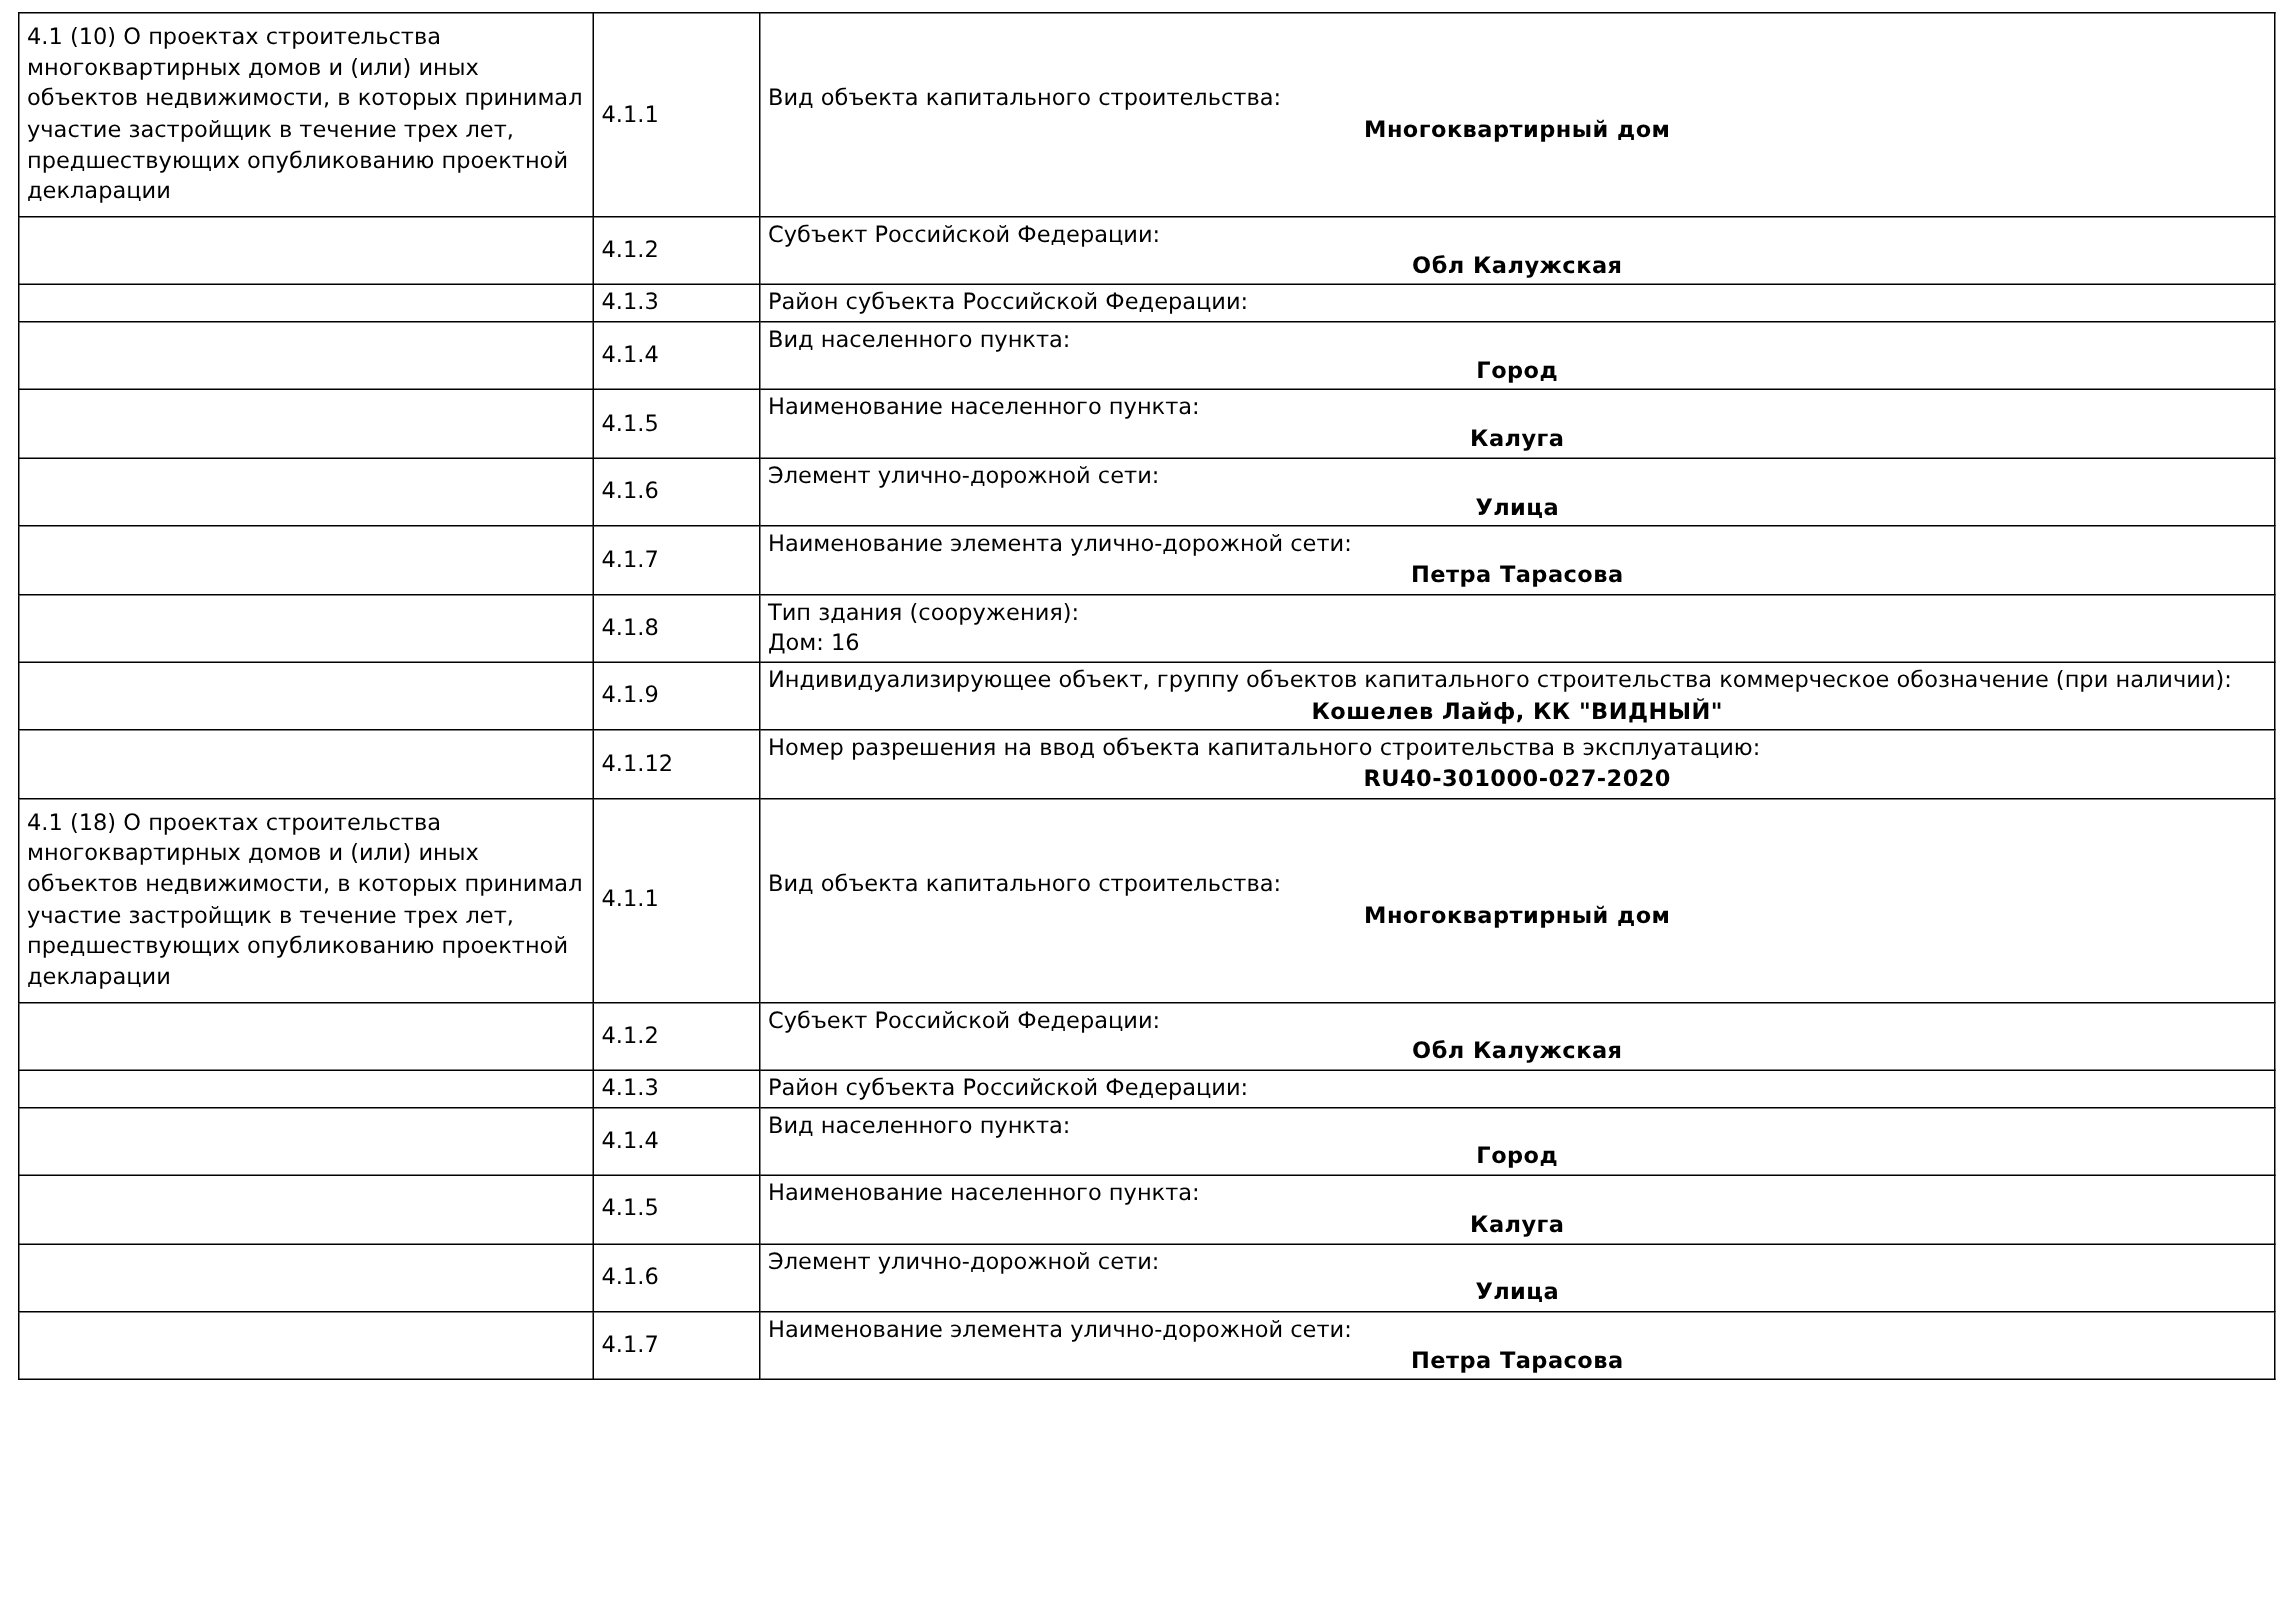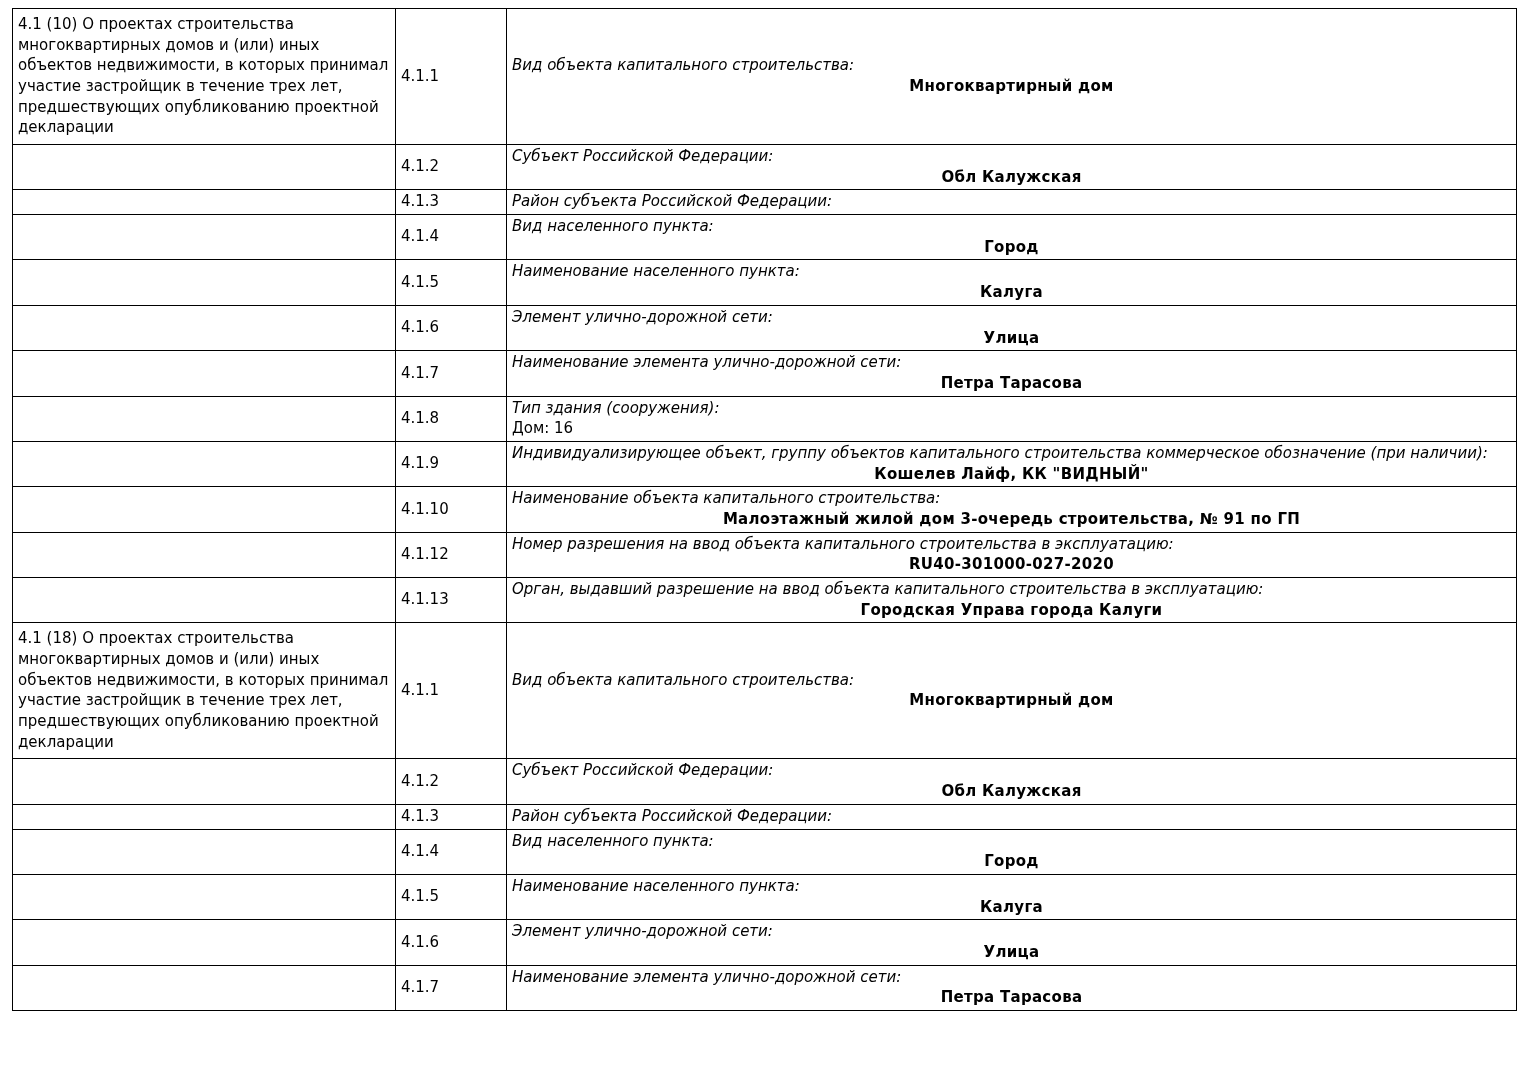--- a/index.html
+++ b/index.html
@@ -37,21 +37,20 @@
   td.section-header {
     vertical-align: top;
     padding-top: 2px;
   }
   tr.first-row td {
     height: 132px;
     margin-top: 22px;
   }
   .field-label {
     font-weight: normal;
-    font-style: italic;
   }
   .field-value.bold {
     font-weight: bold;
     letter-spacing: 0.3px;
     text-align: center;
   }
   .field-value {
     font-weight: normal;
   }
 </style>
@@ -127,40 +126,24 @@
         <tr>
           <td class="col-head"></td>
           <td class="col-num">4.1.9</td>
           <td class="col-content">
             <div class="field-label">Индивидуализирующее объект, группу объектов капитального строительства коммерческое обозначение (при наличии):</div>
             <div class="field-value bold">Кошелев Лайф, КК "ВИДНЫЙ"</div>
           </td>
         </tr>
         <tr>
           <td class="col-head"></td>
-          <td class="col-num">4.1.10</td>
-          <td class="col-content">
-            <div class="field-label">Наименование объекта капитального строительства:</div>
-            <div class="field-value bold">Малоэтажный жилой дом 3-очередь строительства, № 91 по ГП</div>
-          </td>
-        </tr>
-        <tr>
-          <td class="col-head"></td>
           <td class="col-num">4.1.12</td>
           <td class="col-content">
             <div class="field-label">Номер разрешения на ввод объекта капитального строительства в эксплуатацию:</div>
             <div class="field-value bold">RU40-301000-027-2020</div>
-          </td>
-        </tr>
-        <tr>
-          <td class="col-head"></td>
-          <td class="col-num">4.1.13</td>
-          <td class="col-content">
-            <div class="field-label">Орган, выдавший разрешение на ввод объекта капитального строительства в эксплуатацию:</div>
-            <div class="field-value bold">Городская Управа города Калуги</div>
           </td>
         </tr>
         <tr class="first-row">
           <td class="col-head section-header">4.1 (18) О проектах строительства многоквартирных домов и (или) иных объектов недвижимости, в которых принимал участие застройщик в течение трех лет, предшествующих опубликованию проектной декларации</td>
           <td class="col-num">4.1.1</td>
           <td class="col-content">
             <div class="field-label">Вид объекта капитального строительства:</div>
             <div class="field-value bold">Многоквартирный дом</div>
           </td>
         </tr>

